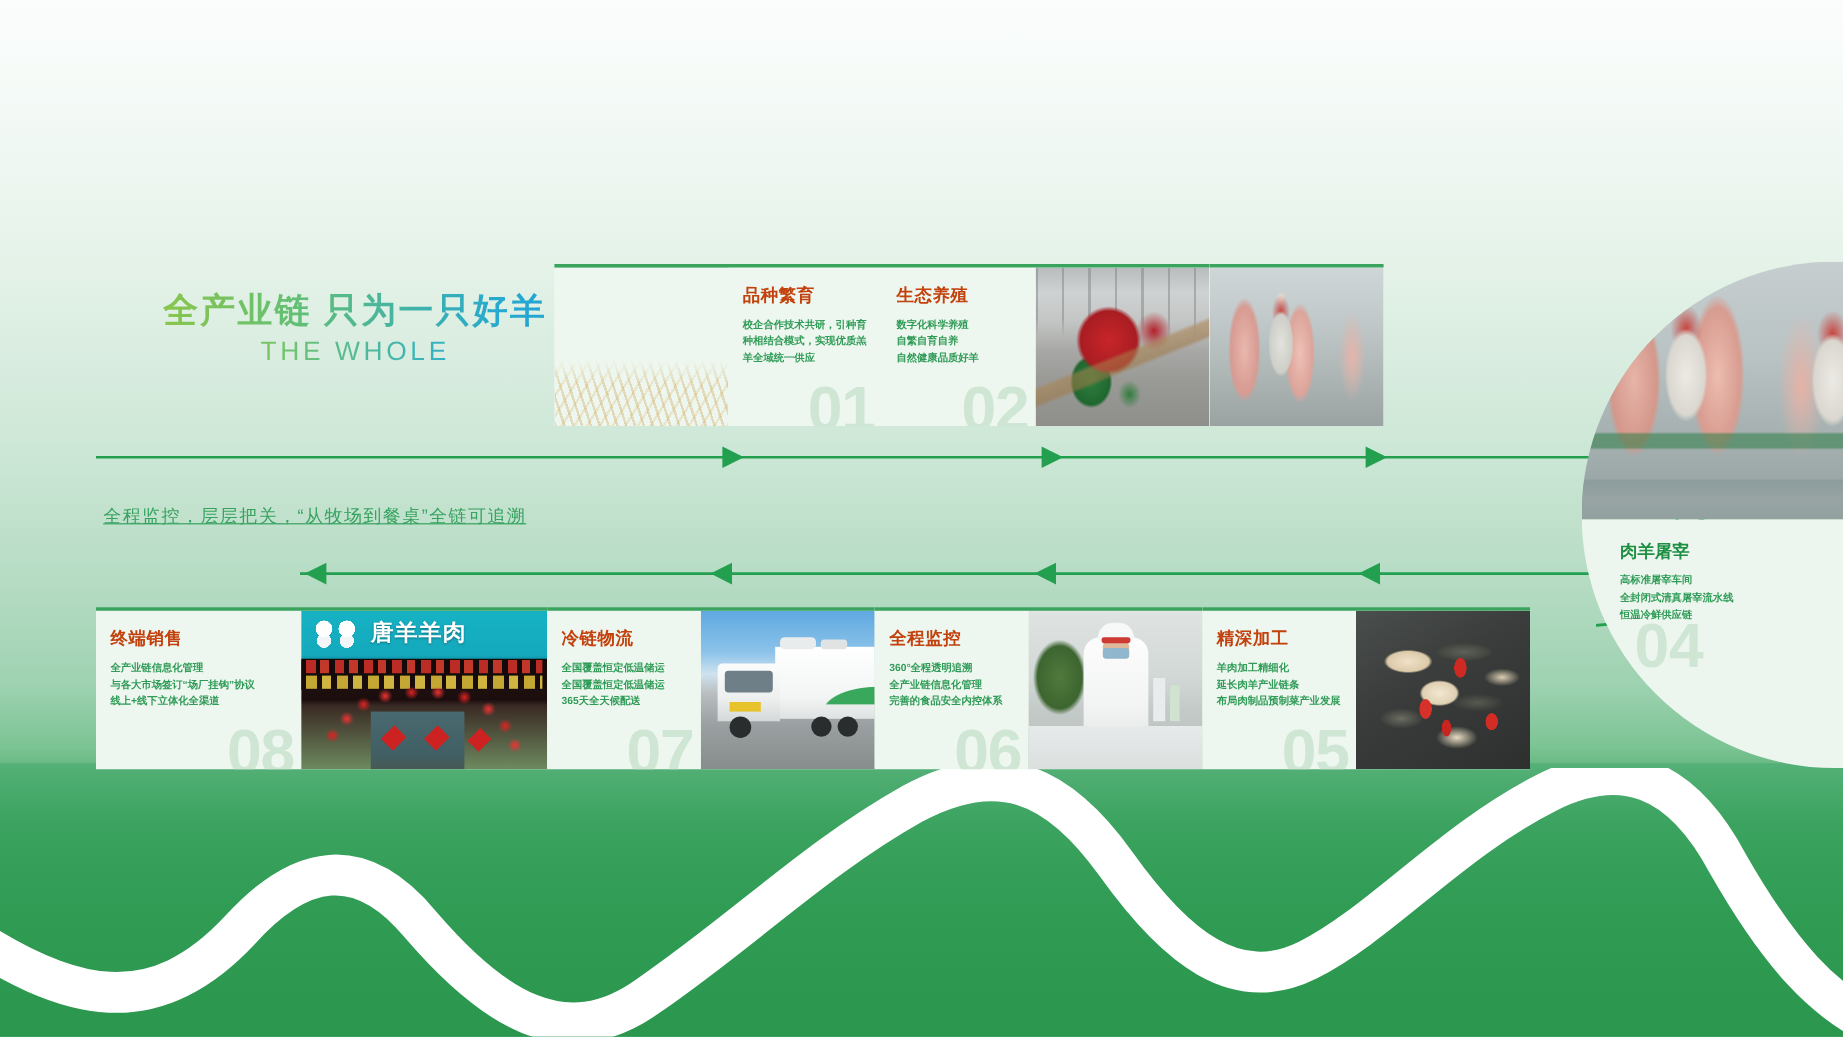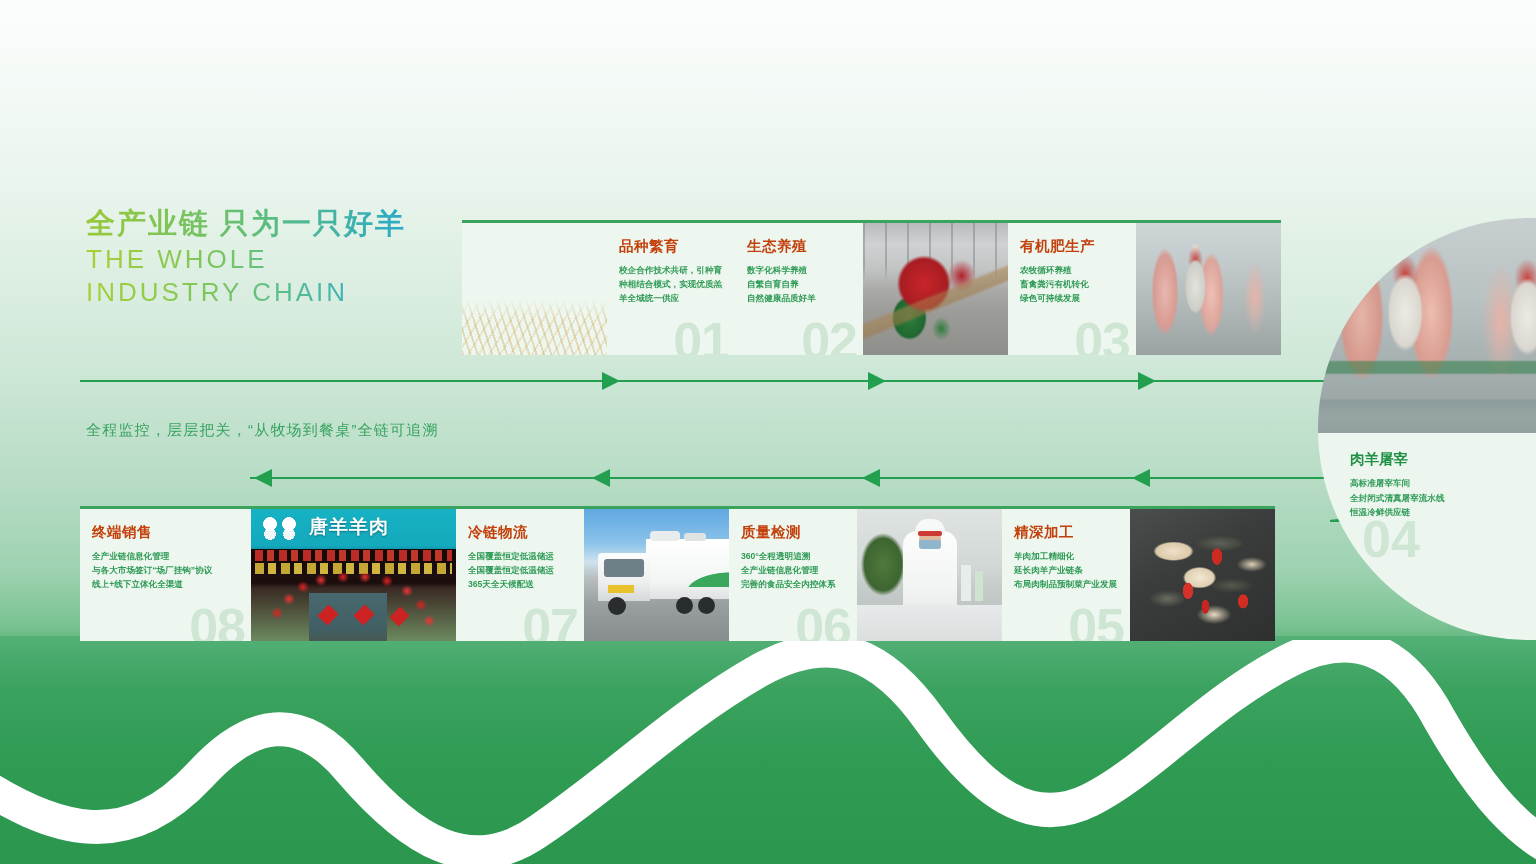--- a/index.html
+++ b/index.html
@@ -11,36 +11,36 @@
   }
 
   
   #bottom-field{
     position:absolute; left:0; right:0; top:636px; height:228px;
     background:linear-gradient(180deg,#54b077 0%,#3ba35f 22%,#2f9b53 55%,#2b964e 100%);
   }
   #bottom-wave{ position:absolute; left:0; top:640px; width:1536px; height:224px; }
 
   
-  #headline{ position:absolute; left:86px; top:204px; width:420px; }
+  #headline{ position:absolute; left:86px; top:240px; width:420px;text-align:center; }
   .h-cn{
     font-size:29px; font-weight:700; letter-spacing:2px; line-height:1.35;
     background:linear-gradient(90deg,#9ac93a 0%,#63bf74 38%,#28a9cf 78%,#1b9fd8 100%);
     -webkit-background-clip:text; background-clip:text; color:transparent;
     white-space:nowrap;
   }
   .h-en{
-    font-size:26px; font-weight:400; letter-spacing:3px; line-height:1.28;
+    font-size:22px; font-weight:400; letter-spacing:3px; line-height:1.28;
     background:linear-gradient(90deg,#a9cf34 0%,#7cc65c 30%,#38b2bf 65%,#139ad6 100%);
     -webkit-background-clip:text; background-clip:text; color:transparent;
     white-space:nowrap;
   }
   #subline{
     position:absolute; left:86px; top:421px; font-size:15px; letter-spacing:1.2px;
-    color:#2b9e57; font-weight:500; white-space:nowrap; opacity:.92;
+    color:#2b9e57; font-weight:500; white-space:nowrap; opacity:.92;text-decoration:underline;
   }
 
   
   #rail{ position:absolute; left:0; top:330px; width:1536px; height:210px; pointer-events:none; }
 
   
   .row{ position:absolute; display:flex; }
   #row-top{ left:462px; top:220px; }
   #row-bottom{ left:80px; top:506px; }
 
@@ -96,21 +96,20 @@
   <path d="M -40 130 C 60 200, 130 210, 200 135 C 250 80, 300 70, 350 130
            C 410 200, 470 240, 540 190 C 620 135, 680 75, 760 30
            C 830 -8, 880 10, 930 80 C 980 150, 1030 190, 1090 160
            C 1150 130, 1210 60, 1290 20 C 1350 -10, 1400 5, 1440 80
            C 1480 150, 1520 200, 1576 220" fill="none" stroke="#ffffff" stroke-width="34" stroke-linecap="round"></path>
 </svg>
 
 <div id="headline">
   <div class="h-cn">全产业链  只为一只好羊</div>
   <div class="h-en">THE WHOLE</div>
-  <div class="h-en">INDUSTRY CHAIN</div>
 </div>
 <div id="subline">全程监控，层层把关，“从牧场到餐桌”全链可追溯</div>
 
 <svg id="rail" viewBox="0 0 1536 210">
 
   <line x1="80" y1="51" x2="1330" y2="51" stroke="#22a04f" stroke-width="2.2"></line>
 
   <path d="M 1330 51 A 70 70 0 0 1 1330 191" fill="none" stroke="#22a04f" stroke-width="2.2"></path>
 
   <path d="M 1330 51 A 70 70 0 0 1 1330 191" fill="none" stroke="#22a04f" stroke-width="2.2"></path>
@@ -183,29 +182,20 @@
         radial-gradient(ellipse 26% 30% at 42% 46%, #c8252a 0%, #a81d22 62%, transparent 72%),
         radial-gradient(ellipse 14% 17% at 68% 40%, #b5212a 0%, transparent 72%),
         radial-gradient(ellipse 16% 22% at 32% 72%, #2f7d3c 0%, #1f6730 66%, transparent 76%),
         radial-gradient(ellipse 9% 12% at 54% 80%, #2f7d3c 0%, transparent 74%);"></div>
       <div class="ph" style="background:
         linear-gradient(-22deg, transparent 38%, rgba(160,120,70,.55) 40%, rgba(170,130,78,.55) 46%, transparent 48%);"></div>
     </div>
   </div>
 
   <div class="card">
-    <div class="body">
-      <div class="card-title">有机肥生产</div>
-      <div class="card-desc">
-        <div>农牧循环养殖</div>
-          <div>畜禽粪污有机转化</div>
-          <div>绿色可持续发展</div>
-      </div>
-      <div class="card-num">03</div>
-    </div>
     <div class="photo">
       <div class="ph" style="background:
         linear-gradient(180deg,#cfd6d8 0%,#c2cacb 30%,#b3bbbb 58%,#9aa3a2 100%);"></div>
       <div class="ph" style="background:
         radial-gradient(ellipse 13% 46% at 20% 52%, #e8b7ae 0%, #d79b92 60%, transparent 72%),
         radial-gradient(ellipse 12% 44% at 52% 54%, #eec0b6 0%, #dca49a 60%, transparent 72%),
         radial-gradient(ellipse 11% 40% at 82% 56%, #e6b4aa 0%, transparent 72%);"></div>
       <div class="ph" style="background:
         radial-gradient(ellipse 9% 26% at 41% 48%, #e2e2de 0%, #cfcfc9 70%, transparent 80%),
         radial-gradient(ellipse 7% 14% at 41% 28%, #c8453f 0%, transparent 75%),
@@ -291,21 +281,21 @@
       <div class="ph" style="left:100px;top:24px;width:22px;height:8px;background:#dfe3e3;border-radius:3px;"></div>
 
       <div class="ph" style="left:24px;top:88px;width:18px;height:18px;background:#2a2d2e;border-radius:50%;"></div>
       <div class="ph" style="left:92px;top:88px;width:17px;height:17px;background:#2a2d2e;border-radius:50%;"></div>
       <div class="ph" style="left:114px;top:88px;width:17px;height:17px;background:#2a2d2e;border-radius:50%;"></div>
     </div>
   </div>
 
   <div class="card">
     <div class="body">
-      <div class="card-title">质量检测</div>
+      <div class="card-title">全程监控</div>
       <div class="card-desc">
         <div>360°全程透明追溯</div>
           <div>全产业链信息化管理</div>
           <div>完善的食品安全内控体系</div>
       </div>
       <div class="card-num">06</div>
     </div>
     <div class="photo">
       <div class="ph" style="background:linear-gradient(180deg,#dfe4e3 0%,#d2d8d6 42%,#c3cac7 62%,#b6bdba 100%);"></div>
       <div class="ph" style="background:radial-gradient(ellipse 22% 34% at 18% 42%, #4f7a3c 0%, #3d6530 58%, transparent 70%);"></div>

